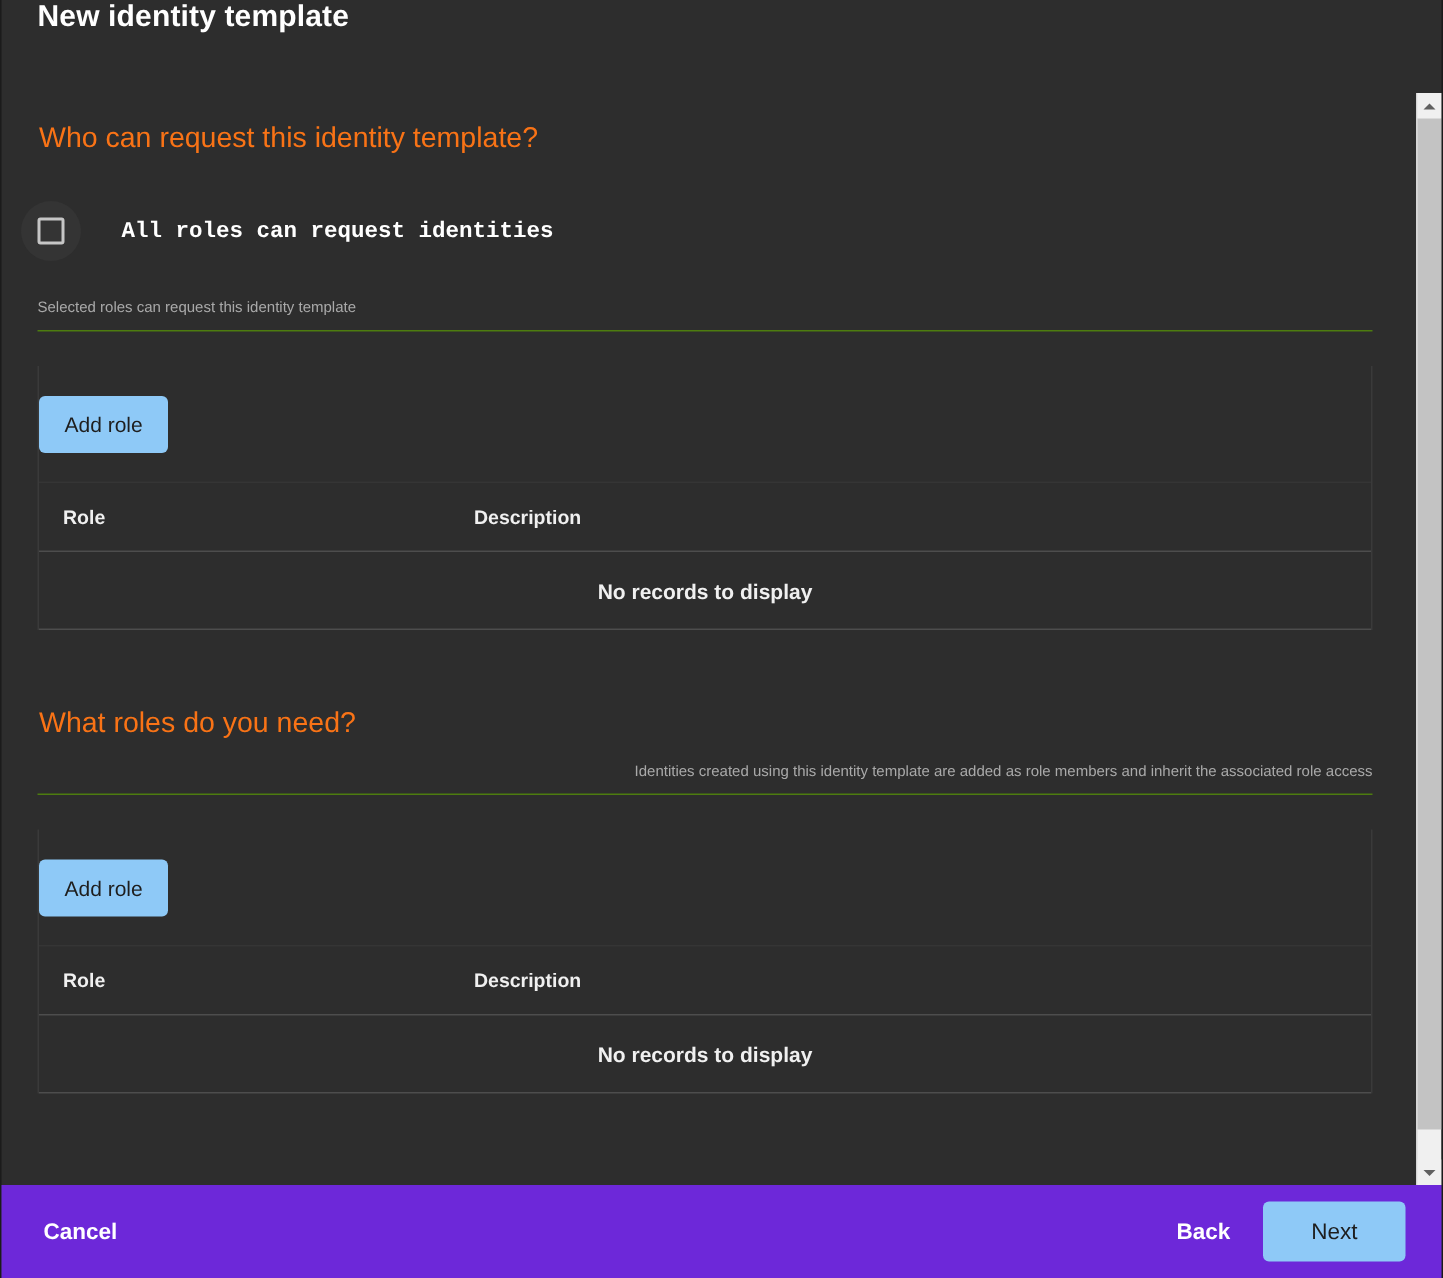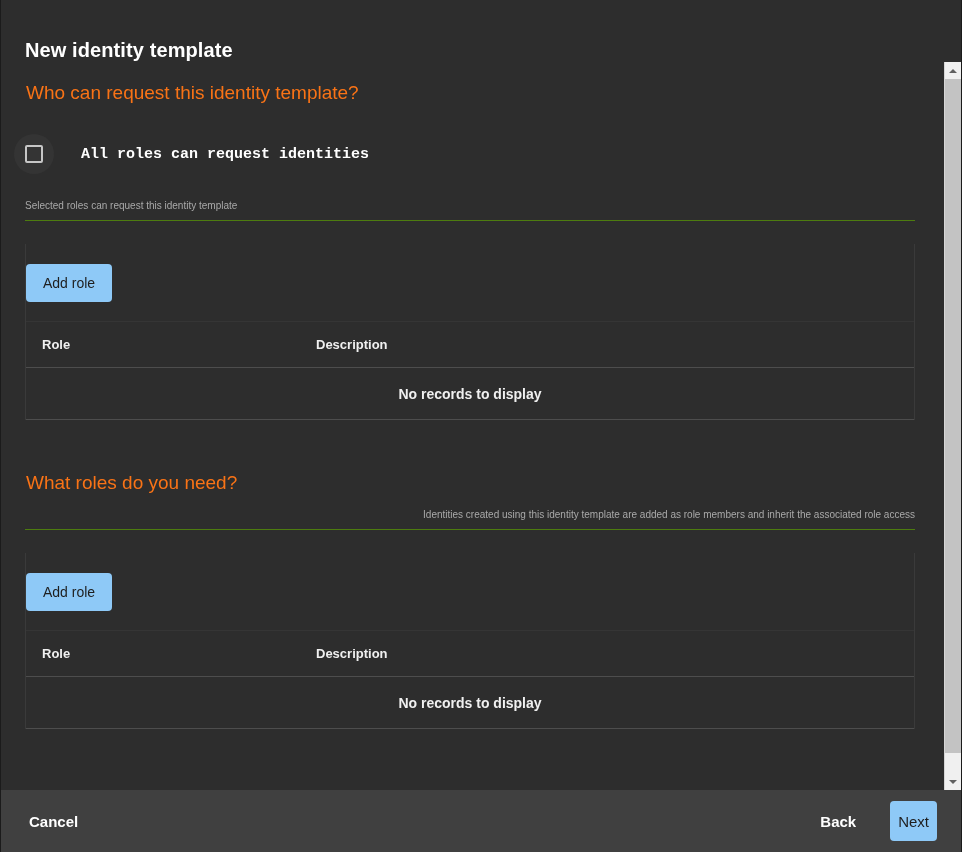--- a/index.html
+++ b/index.html
@@ -23,21 +23,21 @@
     border-left: 1px solid #1b1b1b;
     border-right: 1px solid #1b1b1b;
   }
 
   
   .dialog-header {
     flex: 0 0 auto;
     height: 62px;
     padding: 0 24px;
     display: flex;
-    align-items: flex-end;
+    align-items: flex-start;
   }
   .dialog-title {
     font-size: 20px;
     font-weight: bold;
     color: #ffffff;
     letter-spacing: .1px;
   }
 
   
   .scroll-area {
@@ -240,43 +240,43 @@
     cursor: pointer;
   }
 
   
   .dialog-footer {
     flex: 0 0 auto;
     height: 62px;
     display: flex;
     align-items: center;
     padding: 0 24px;
-    background: #404040;
+    background: #6d28d9;
   }
   .btn-text {
     background: none;
     border: none;
     color: #ffffff;
     font-size: 15px;
     font-weight: bold;
     font-family: "Liberation Sans", sans-serif;
     cursor: pointer;
     padding: 8px 4px;
   }
   .footer-spacer { flex: 1 1 auto; }
   .btn-next {
     background: #8ec9f7;
     color: #1e1e1e;
     border: none;
     border-radius: 4px;
     font-size: 15px;
     font-family: "Liberation Sans", sans-serif;
     height: 40px;
-    padding: 0 8px;
-    margin-left: 30px;
+    padding: 0 32px;
+    margin-left: 18px;
     cursor: pointer;
   }
 </style>
 </head>
 <body>
 
 <div class="dialog">
 
   <div class="dialog-header">
     <div class="dialog-title">New identity template</div>

